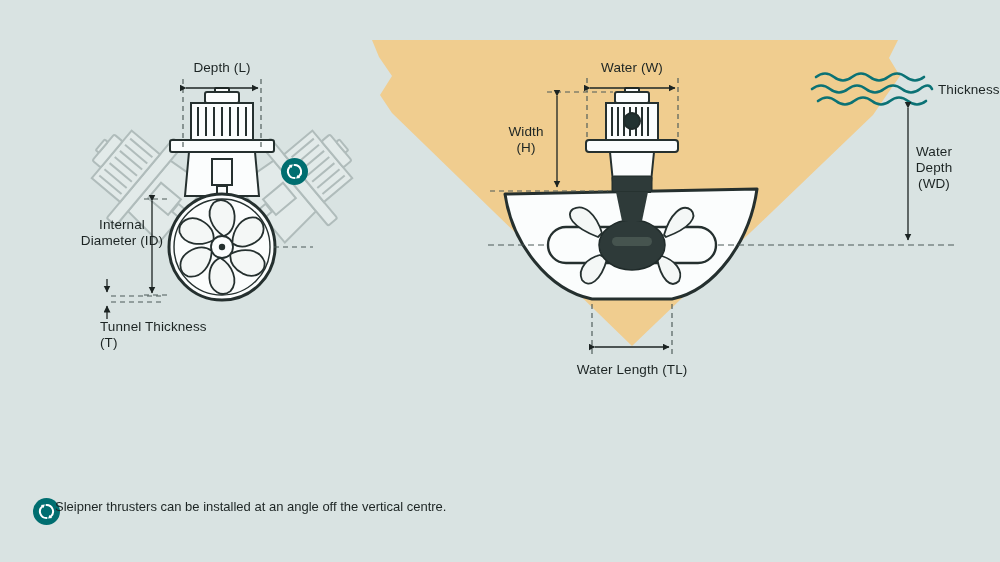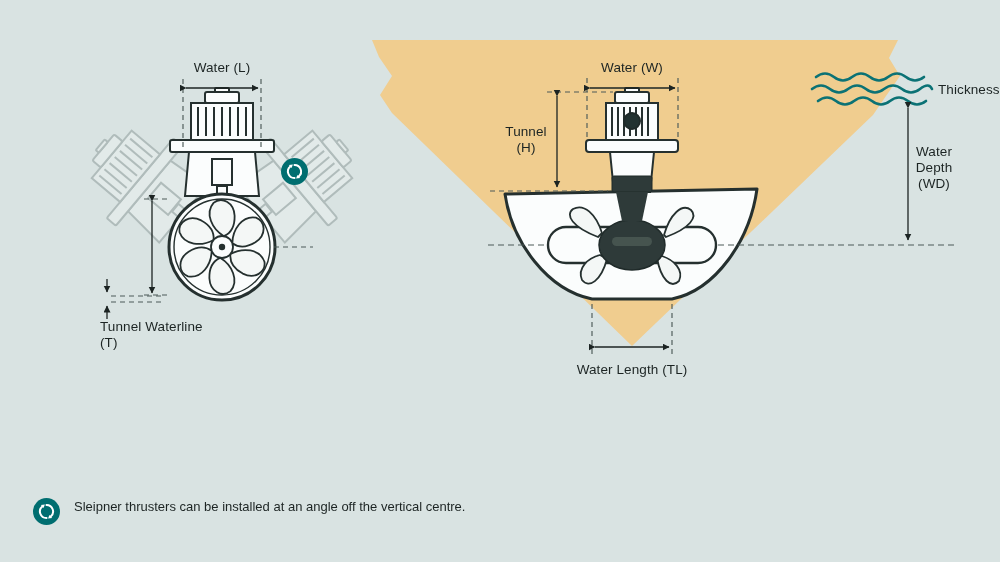--- a/index.html
+++ b/index.html
@@ -15,21 +15,21 @@
     position:absolute;
     font-size:13.5px;
     line-height:1.18;
     color:var(--line-dark,#1c2423);
     letter-spacing:.1px;
   }
   .center{text-align:center}
   .rot-icon{position:absolute;width:27px;height:27px}
   .footer-line{
     position:absolute;
-    left:74px;
+    left:55px;
     font-size:13px;
     line-height:16px;
     color:var(--line-dark,#1c2423);
   }
 </style>
 </head>
 <body>
 
 <div class="stage">
 
@@ -144,28 +144,29 @@
     </g>
 
     <g fill="none" stroke="#1c2423" stroke-width="1.3">
       <line x1="186" y1="88" x2="258" y2="88" marker-start="url(#ah)" marker-end="url(#ah)"></line>
       <line x1="152" y1="201" x2="152" y2="293" marker-start="url(#ah)" marker-end="url(#ah)"></line>
       <line x1="107" y1="279" x2="107" y2="292" marker-end="url(#ah)"></line>
       <line x1="107" y1="319" x2="107" y2="306" marker-end="url(#ah)"></line>
     </g>
   </svg>
 
-  <div class="label center" style="left:167px;top:60px;width:110px">Water (L)</div>
+  <div class="label center" style="left:167px;top:60px;width:110px">Depth (L)</div>
 
+  <div class="label center" style="left:74px;top:217px;width:96px">Internal Diameter (ID)</div>
 
-  <div class="label" style="left:100px;top:319px;width:115px">Tunnel Waterline (T)</div>
+  <div class="label" style="left:100px;top:319px;width:115px">Tunnel Thickness (T)</div>
 
   <div class="label center" style="left:577px;top:60px;width:110px">Water (W)</div>
 
-  <div class="label center" style="left:498px;top:124px;width:56px">Tunnel (H)</div>
+  <div class="label center" style="left:498px;top:124px;width:56px">Width (H)</div>
 
   <div class="label" style="left:938px;top:82px;width:60px">Thickness</div>
 
   <div class="label center" style="left:910px;top:144px;width:48px">Water Depth (WD)</div>
 
   <div class="label center" style="left:567px;top:362px;width:130px">Water Length (TL)</div>
 
   <div class="rot-icon" style="left:281px;top:158px">
     <svg width="27" height="27" viewBox="0 0 27 27">
       <circle cx="13.5" cy="13.5" r="13.5" style="fill:var(--accent-teal,#006e70)"></circle>

